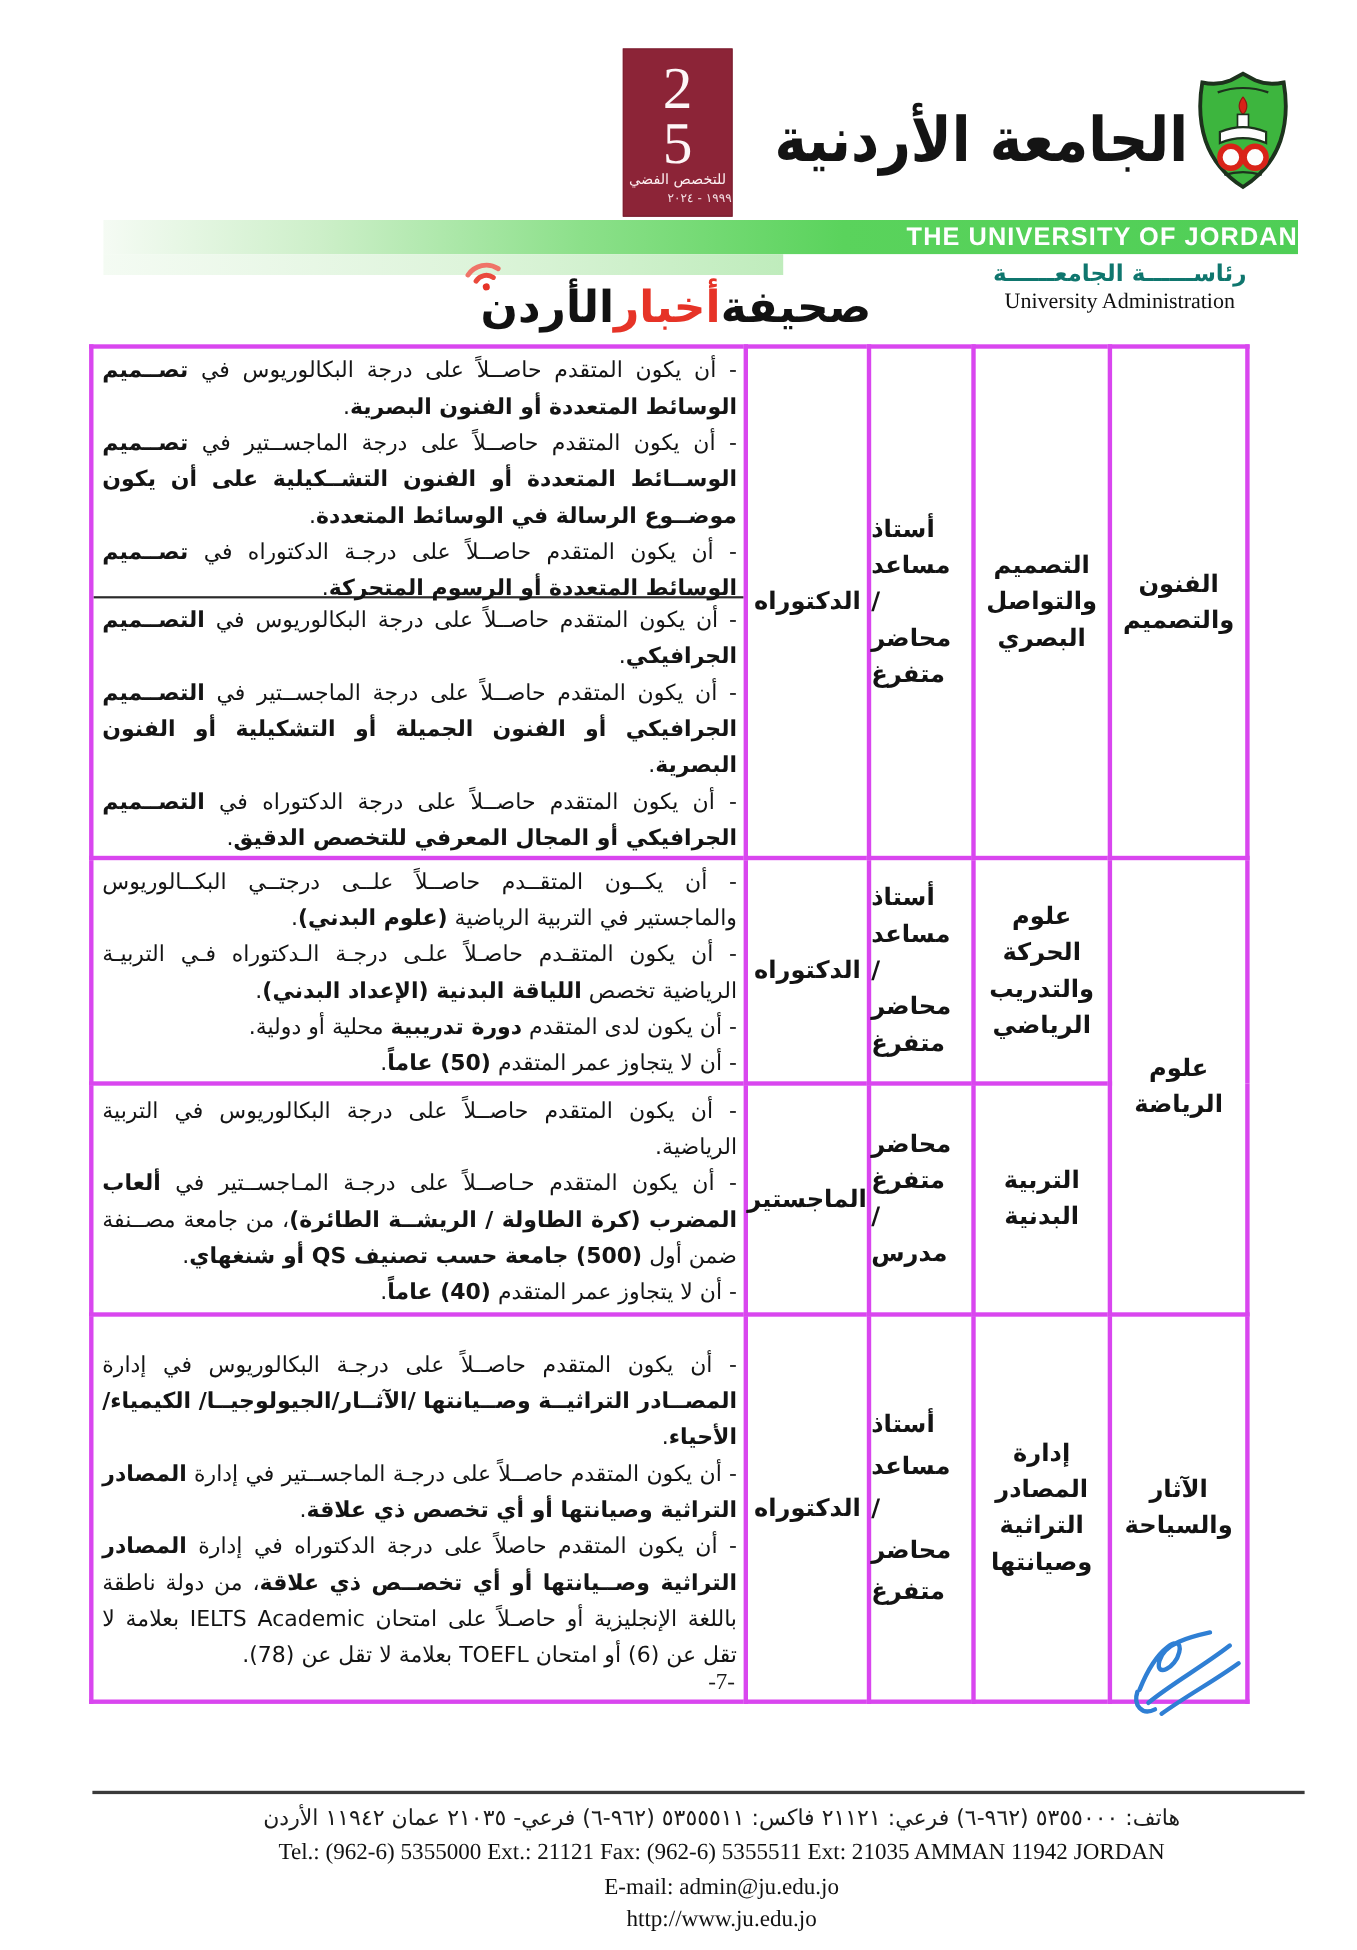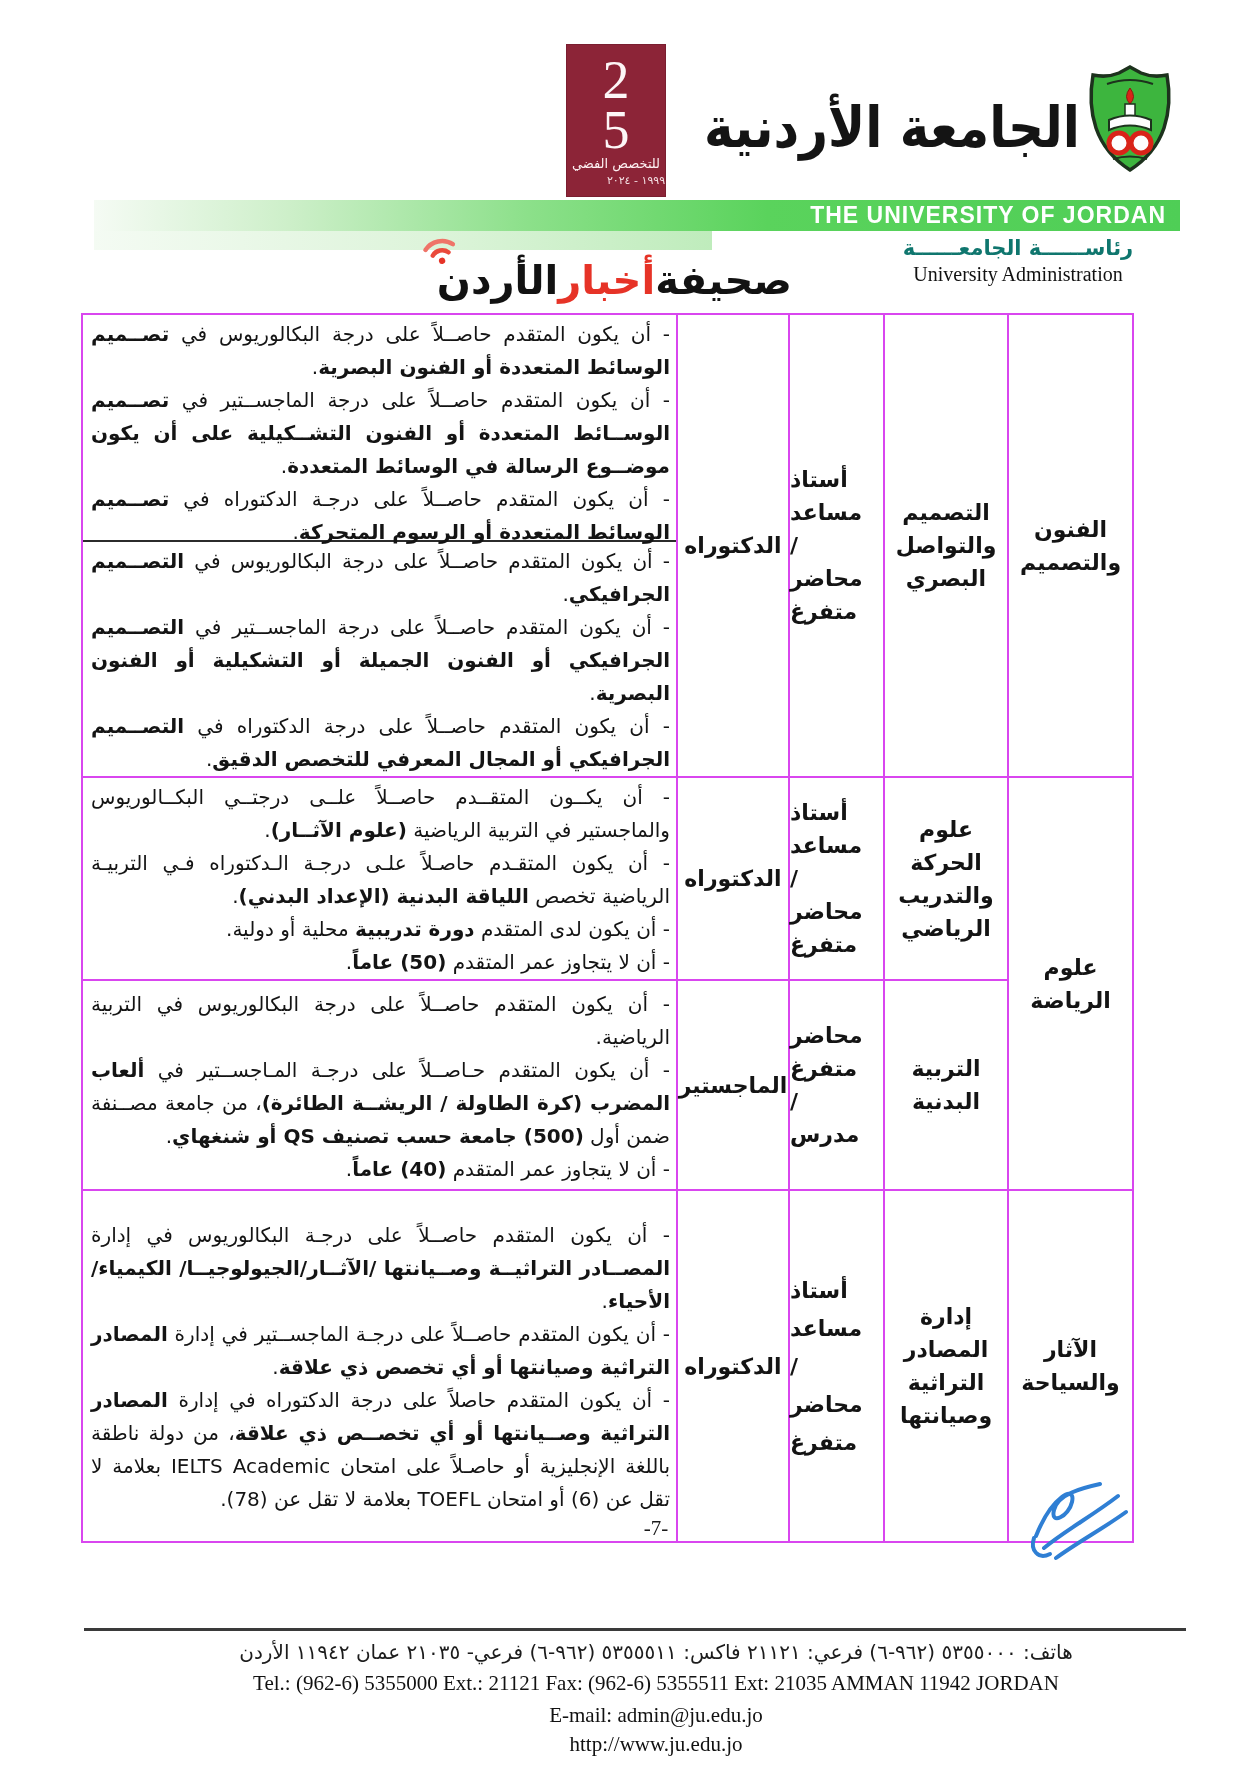--- a/index.html
+++ b/index.html
@@ -32,21 +32,21 @@
     text-align:center;line-height:100px;white-space:nowrap;
     transform:scaleY(1.12);
   }
   .shield{position:absolute;left:1085px;top:64px;}
   .green-bar{
     position:absolute;left:94px;top:200px;width:1086px;height:31px;
     background:linear-gradient(90deg,#f5fbf4 0%,#cdefc9 18%,#8ce08a 40%,#5ad35c 62%,#4fce56 100%);
     text-align:right;
   }
   .green-bar-title{
-    display:inline-block;margin-right:14px;
+    display:inline-block;
     font-family:"Liberation Sans", sans-serif;
     font-size:23px;font-weight:bold;color:#ffffff;
     letter-spacing:1px;line-height:31px;
   }
   .green-strip{
     position:absolute;left:94px;top:231px;width:618px;height:19px;
     background:linear-gradient(90deg,#f4fbf3 0%,#ddf4da 55%,#bfecbc 100%);
   }
   .admin-block{position:absolute;right:56px;top:236px;width:320px;text-align:center;}
   .admin-ar{font-size:21px;font-weight:bold;color:#0f766e;direction:rtl;}
@@ -56,21 +56,21 @@
   .wifi-icon{position:absolute;left:0;top:2px;}
   .watermark-text{
     position:absolute;left:62px;top:30px;width:312px;
     direction:rtl;text-align:center;white-space:nowrap;
     font-size:40px;font-weight:900;color:#121212;letter-spacing:-1px;
   }
   .watermark-text .accent{color:#e63327;}
   
   .table-wrap{position:absolute;left:81px;top:313px;}
   table.main{border-collapse:collapse;table-layout:fixed;width:1051px;direction:rtl;}
-  table.main td{border:2px solid #d946ef;vertical-align:middle;padding:0;}
+  table.main td{border:4px solid #d946ef;vertical-align:middle;padding:0;}
   td.center-cell{
     text-align:center;font-weight:bold;font-size:22px;line-height:1.5;
     padding:2px 4px;color:#141414;
   }
   td.req-cell{vertical-align:top;}
   .req-sub{padding:3px 6px 0 8px;}
   .req-sub-top{height:227px;border-bottom:2px solid #2b2b2b;box-sizing:border-box;}
   .req-item{
     direction:rtl;text-align:justify;
     font-size:20px;line-height:33px;color:#141414;
@@ -185,21 +185,21 @@
             <span>أستاذ</span>
             <span>مساعد</span>
             <span>/</span>
             <span>محاضر</span>
             <span>متفرغ</span>
           </div>
         </td>
         <td class="center-cell">الدكتوراه</td>
         <td class="req-cell">
           <div class="req-sub">
-            <div class="req-item">- أن يكــون المتقــدم حاصــلاً علــى درجتــي البكــالوريوس والماجستير في التربية الرياضية <b>(علوم الآثــار)</b>.</div>
+            <div class="req-item">- أن يكــون المتقــدم حاصــلاً علــى درجتــي البكــالوريوس والماجستير في التربية الرياضية <b>(علوم البدني)</b>.</div>
             <div class="req-item">- أن يكون المتقـدم حاصـلاً علـى درجـة الـدكتوراه فـي التربيـة الرياضية تخصص <b>اللياقة البدنية (الإعداد البدني)</b>.</div>
             <div class="req-item">- أن يكون لدى المتقدم <b>دورة تدريبية</b> محلية أو دولية.</div>
             <div class="req-item">- أن لا يتجاوز عمر المتقدم <b>(50) عاماً</b>.</div>
           </div>
         </td>
       </tr>
       <tr class="r2">
         <td class="center-cell">التربية البدنية</td>
         <td class="center-cell">
           <div class="pos-lines">

